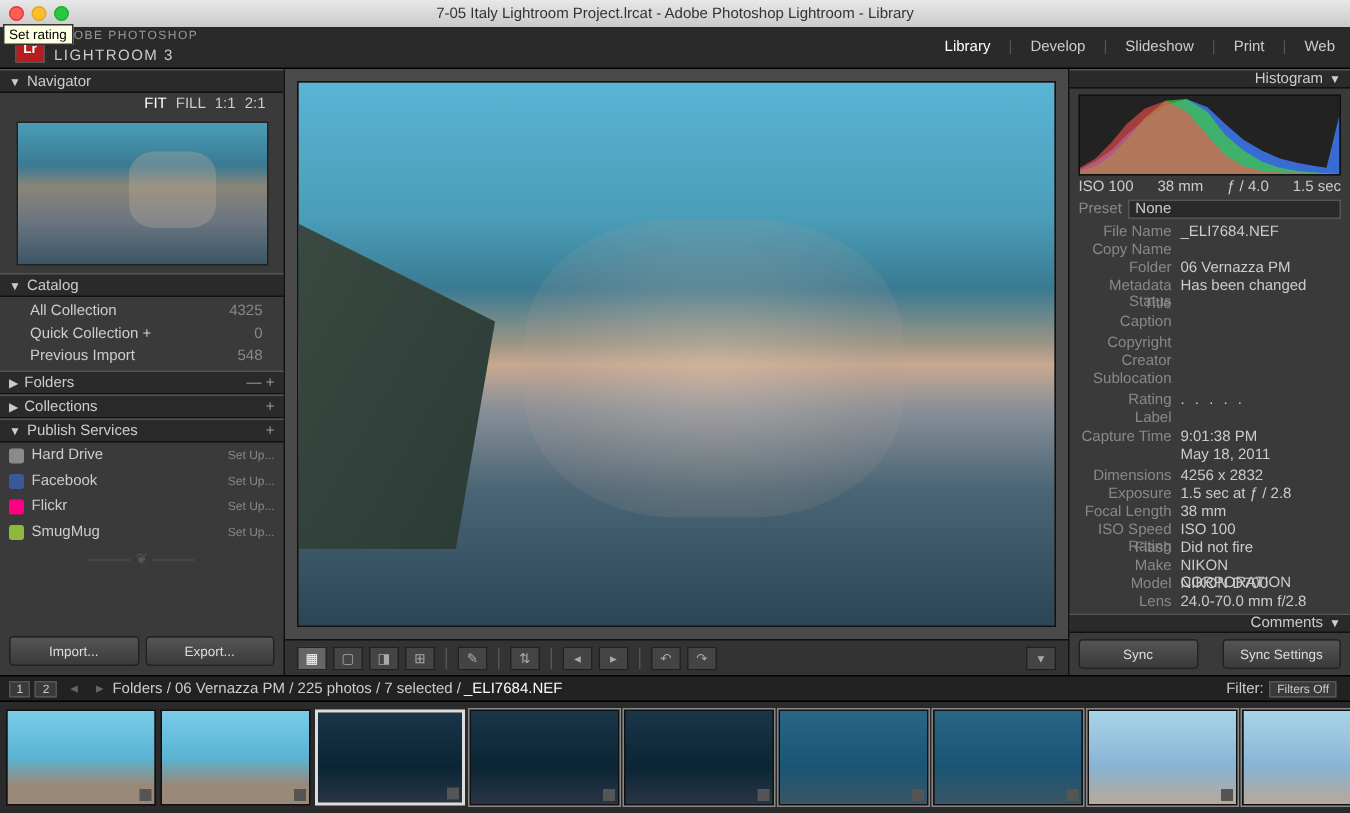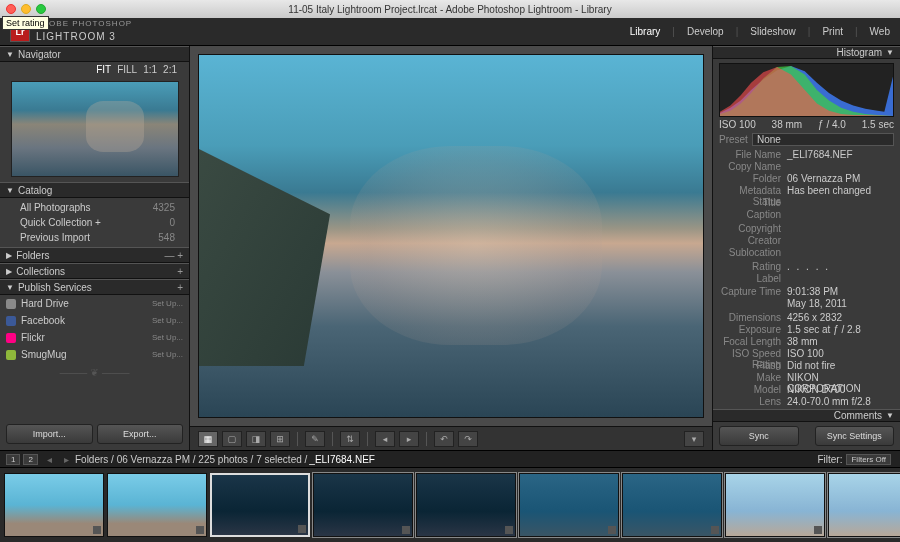--- a/index.html
+++ b/index.html
@@ -77,21 +77,21 @@
 </style>
 </head>
 <body>
 
 <div class="titlebar">
   <div class="traffic">
     <span class="tl-r"></span>
     <span class="tl-y"></span>
     <span class="tl-g"></span>
   </div>
-  <div class="title-center">11-05 Italy Lightroom Project.lrcat - Adobe Photoshop Lightroom - Library</div>
+  <div class="title-center">7-05 Italy Lightroom Project.lrcat - Adobe Photoshop Lightroom - Library</div>
   <div class="tooltip">Set rating</div>
 </div>
 
 <div class="appbar">
   <div class="logo-badge">Lr</div>
   <div class="app-name">
     <small>ADOBE PHOTOSHOP</small>
     <span>LIGHTROOM 3</span>
   </div>
   <div class="modules">
@@ -122,21 +122,21 @@
     <div class="nav-preview">
         <div class="thumb"></div>
       </div>
 
     <div class="section-hdr">
         <span class="arrow">▼</span>
         <span>Catalog</span>
       </div>
     <div class="catalog-items">
       <div class="cat-row">
-          <span>All Photographs</span>
+          <span>All Collection</span>
           <span class="cnt">4325</span>
         </div>
       <div class="cat-row">
           <span>Quick Collection +</span>
           <span class="cnt">0</span>
         </div>
       <div class="cat-row">
           <span>Previous Import</span>
           <span class="cnt">548</span>
         </div>

